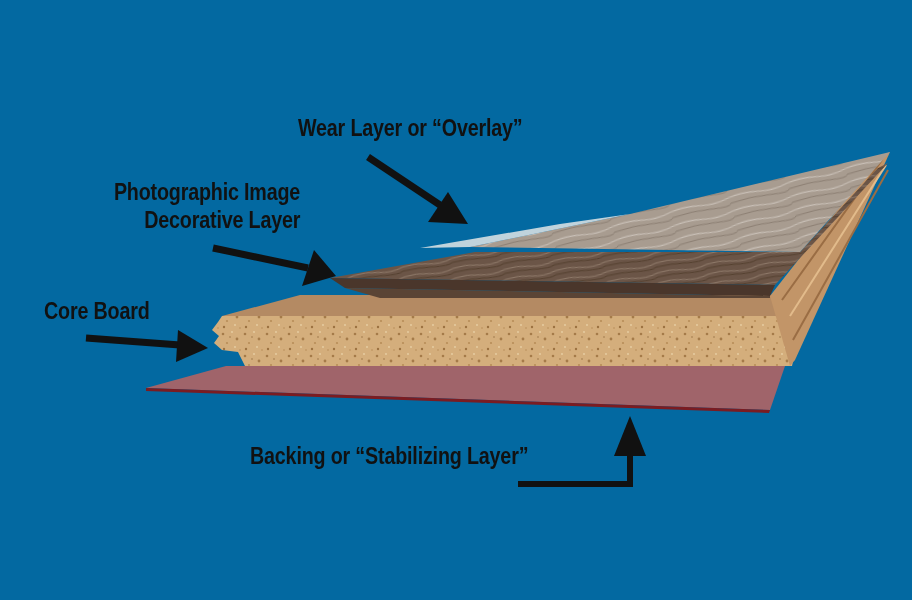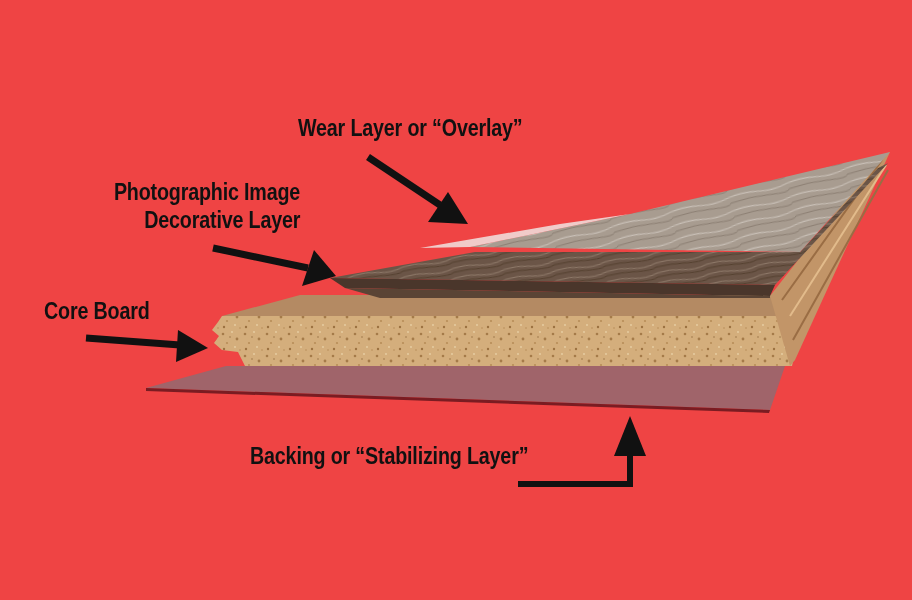--- a/index.html
+++ b/index.html
@@ -1,21 +1,21 @@
 <!DOCTYPE html>
 <html><head>
   <meta charset="utf-8">
   <style>
     html, body { margin: 0; padding: 0; background: #ffffff; }
     #stage {
       position: relative;
       width: 912px;
       height: 600px;
       overflow: hidden;
-      background: #ef4444;
+      background: #0369a1;
     }
     #diagram-svg { position: absolute; left: 0; top: 0; }
     .label {
       position: absolute;
       font-family: "Liberation Sans", sans-serif;
       font-weight: bold;
       color: #111111;
       font-size: 24px;
       line-height: 27px;
       letter-spacing: -0.2px;

